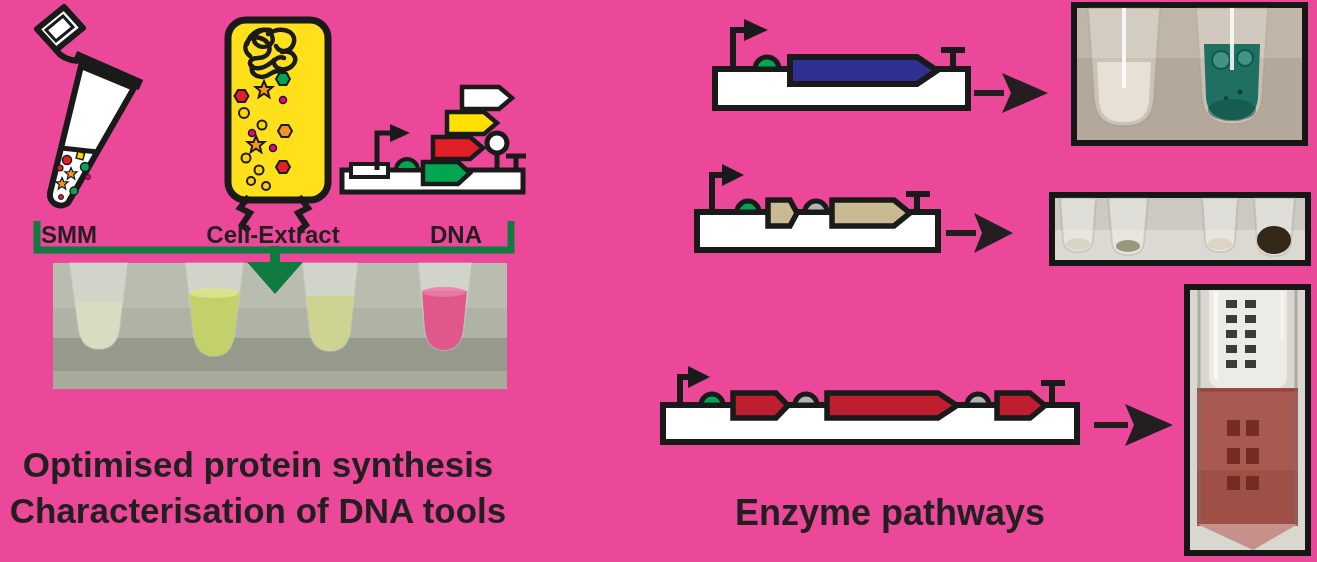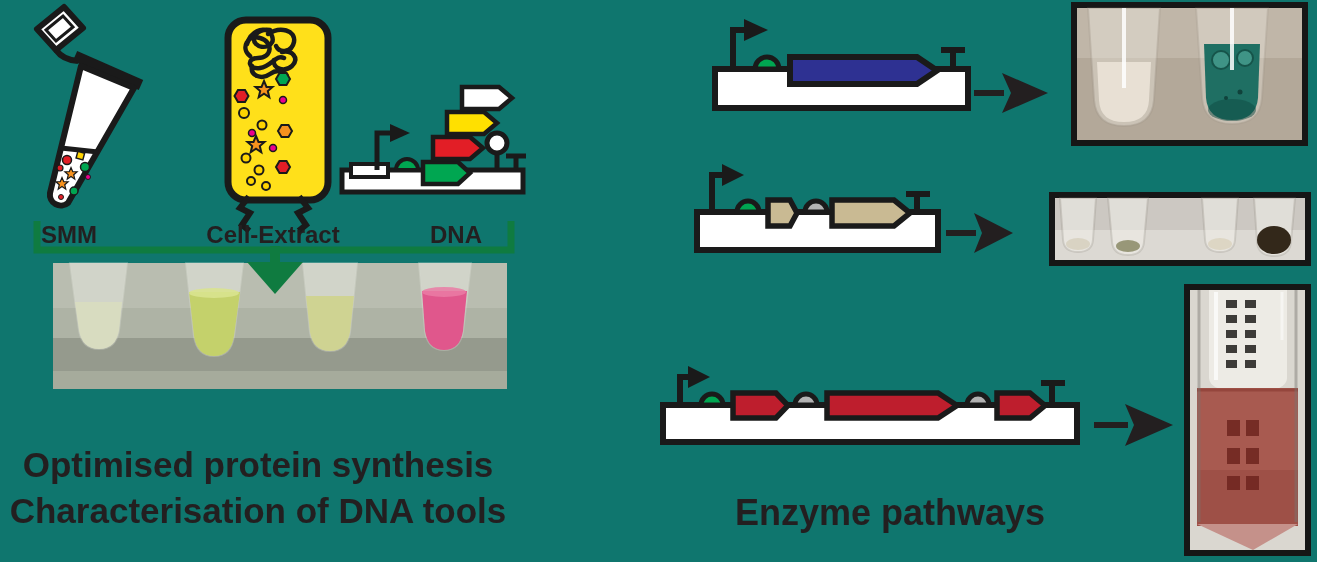--- a/index.html
+++ b/index.html
@@ -1,16 +1,16 @@
 <!DOCTYPE html>
 <html><head>
 <meta charset="utf-8">
 <style>
   html,body{margin:0;padding:0;background:#ffffff;}
-  #stage{position:relative;width:1317px;height:562px;background:#0f766e;overflow:hidden;}
+  #stage{position:relative;width:1317px;height:562px;background:#ec4899;overflow:hidden;}
   svg text{font-family:"Liberation Sans","DejaVu Sans",sans-serif;font-weight:700;fill:#231f20;}
   .lbl{font-size:24px;}
   .cap{font-size:35px;}
   .capR{font-size:36px;}
 </style>
 </head>
 <body>
 
 <div id="stage">
 <svg width="1317" height="562" viewBox="0 0 1317 562">

